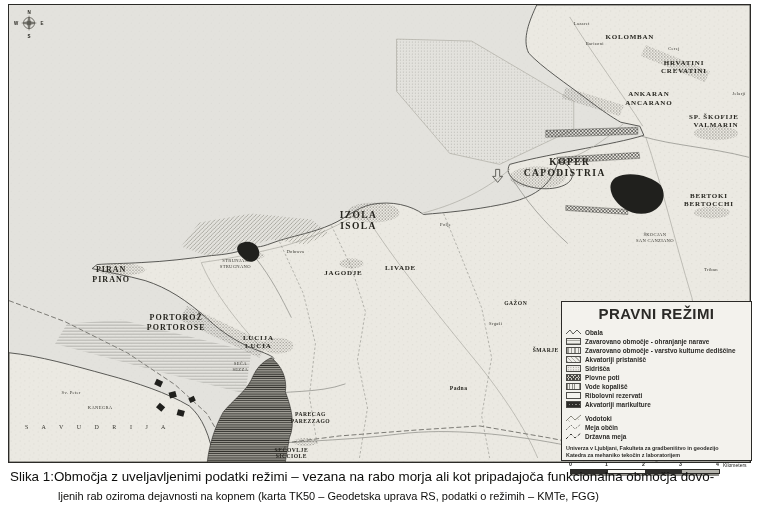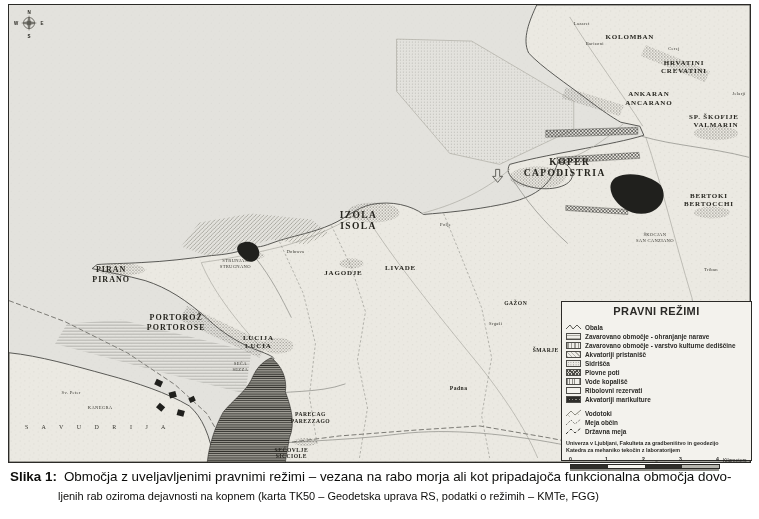--- a/index.html
+++ b/index.html
@@ -20,21 +20,21 @@
   .t-sm{font-size:5.6px;font-weight:bold;letter-spacing:.5px;text-anchor:middle;}
   .t-xs{font-size:4.6px;letter-spacing:.3px;text-anchor:middle;fill:#3a3933;}
   .t-sav{font-size:6px;letter-spacing:6px;fill:#3a3933;}
   .t-compass{font-size:4.5px;font-weight:bold;text-anchor:middle;font-family:"Liberation Sans",sans-serif;}
   
   .legend{
     position:absolute;left:552px;top:296px;width:191px;height:160px;
     background:#f3f2ed;border:1.6px solid #2b2a27;box-sizing:border-box;
     padding:3px 4px 2px 4px;font-family:"Liberation Sans",sans-serif;
   }
-  .legend-title{text-align:center;font-weight:bold;font-size:11px;line-height:1.25;letter-spacing:.4px;color:#2b2a27;}
+  .legend-title{text-align:center;font-weight:bold;font-size:15px;line-height:1.25;letter-spacing:.4px;color:#2b2a27;}
   .legend-items{margin-top:4px;}
   .lrow{display:flex;align-items:center;gap:4px;height:9px;white-space:nowrap;}
   .lrow .lbl{font-size:6.4px;font-weight:bold;color:#2b2a27;}
   .sw{width:15px;height:7px;border:0.8px solid #4e4d49;box-sizing:border-box;flex:0 0 auto;background:#f1f0eb;}
   .sw-line{width:15px;height:8px;border:none;background:transparent;}
   .sw-nature{background:repeating-linear-gradient(0deg,#a8a7a0 0 1px,#efeee9 1px 2.6px);}
   .sw-heritage{background:repeating-linear-gradient(90deg,#9d9c96 0 1.6px,#efeee9 1.6px 3.6px);}
   .sw-ports{background:repeating-linear-gradient(45deg,#b3b2ab 0 1px,#efeee9 1px 3px);}
   .sw-anchor{background-color:#eceae5;background-image:radial-gradient(#8f8e88 .55px,transparent .65px);background-size:2.6px 2.6px;}
   .sw-nav{background:
@@ -50,21 +50,21 @@
   .scalebar{position:relative;height:15px;margin-top:2px;}
   .scalebar .tick{position:absolute;top:0;font-size:5.2px;font-weight:bold;}
   .scalebar .unit{position:absolute;top:1px;left:157px;font-size:5px;}
   .bar{position:absolute;top:7.5px;left:4px;display:flex;border:0.8px solid #2b2a27;}
   .bar div{width:37px;height:3.6px;}
   .bar .b1{background:#2e2d2a;} .bar .b2{background:#f7f6f1;}
   .bar .b3{background:#2e2d2a;} .bar .b4{background:#b5b4ad;}
   .bar-under{position:absolute;top:13px;left:4px;width:149px;height:1.4px;background:#8f8e88;}
   
   .caption-line1{position:absolute;left:10px;top:469px;font-size:13.4px;color:#0e0e0c;white-space:nowrap;}
-  .caption-line1 .cap-label{font-weight:bold;margin-right:7px;}
+  .caption-line1 .cap-label{font-weight:normal;}
   .caption-line2{position:absolute;left:58px;top:490px;font-size:11px;color:#0e0e0c;white-space:nowrap;}
 </style>
 </head>
 <body>
 
 <div class="frame">
   <svg class="map" viewBox="0 0 740 456" preserveAspectRatio="none">
     <defs>
       <pattern id="pat-sea" width="8" height="8" patternUnits="userSpaceOnUse">
         <rect width="8" height="8" fill="#e3e2dd"></rect>
@@ -328,15 +328,15 @@
           <div class="b2"></div>
           <div class="b3"></div>
           <div class="b4"></div>
         </div>
       <div class="bar-under"></div>
     </div>
   </div>
 </div>
 
 <div class="caption-line1">
-  <span class="cap-label">Slika 1:</span><span>Območja z uveljavljenimi pravnimi režimi – vezana na rabo morja ali kot pripadajoča funkcionalna območja dovo-</span>
+  <span class="cap-label">Slika 1:</span><span>Območja z uveljavljenimi podatki režimi – vezana na rabo morja ali kot pripadajoča funkcionalna območja dovo-</span>
 </div>
 <div class="caption-line2">ljenih rab oziroma dejavnosti na kopnem (karta TK50 – Geodetska uprava RS, podatki o režimih – KMTe, FGG)</div>
 
 </body></html>

